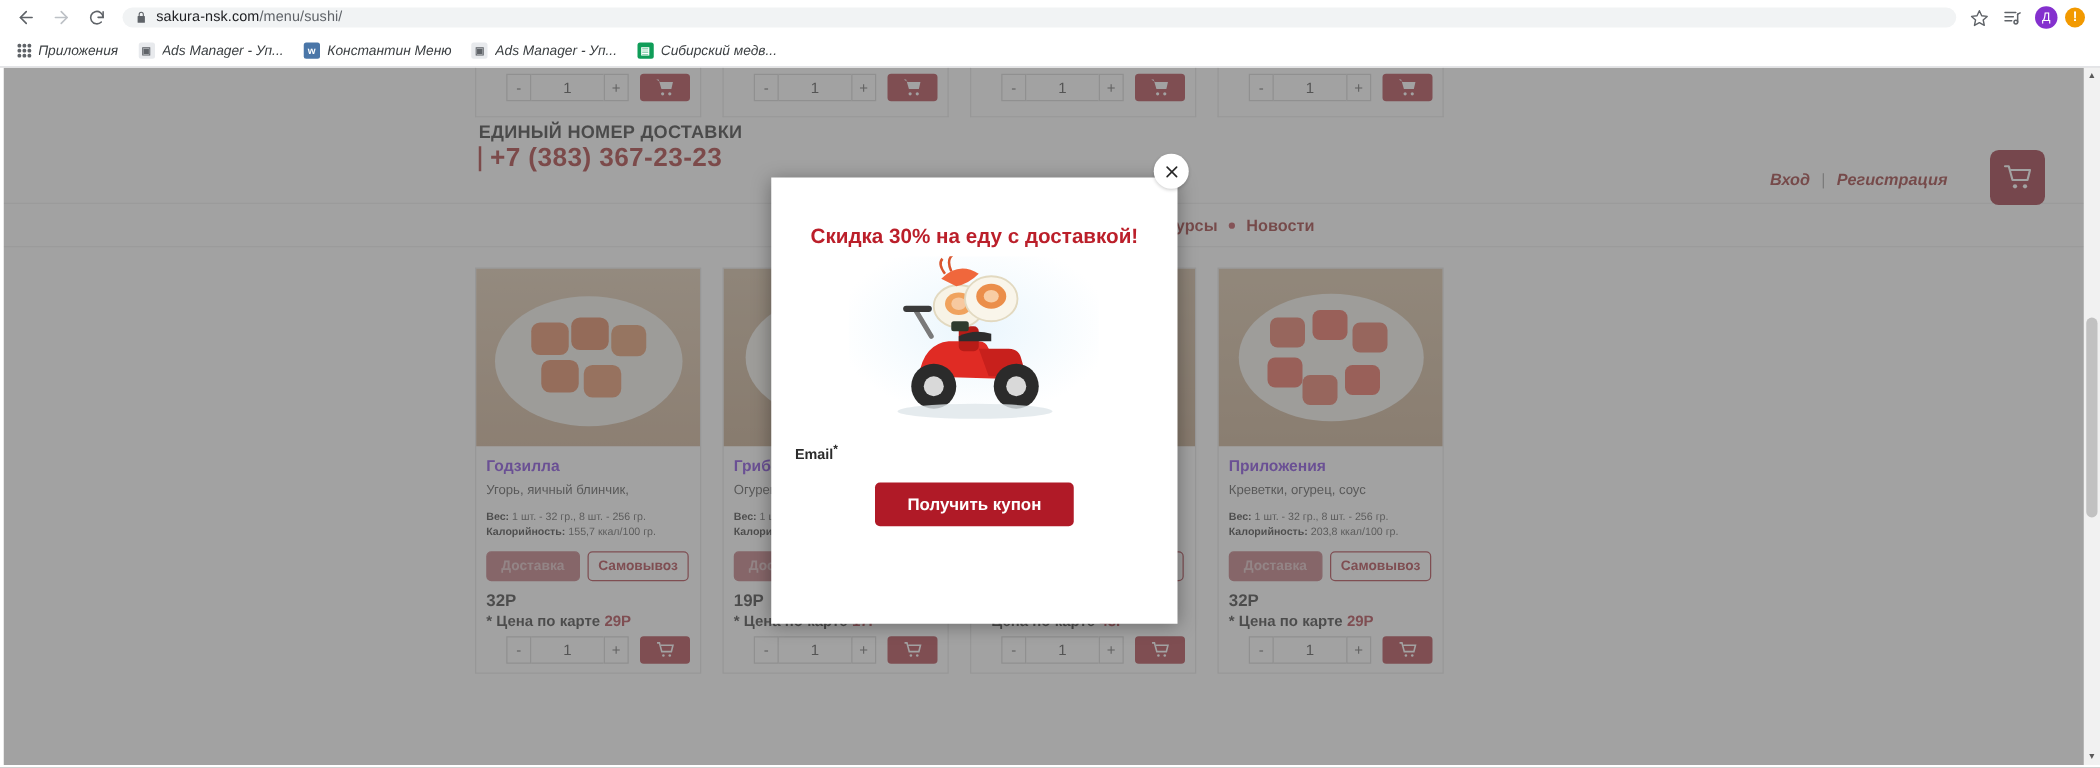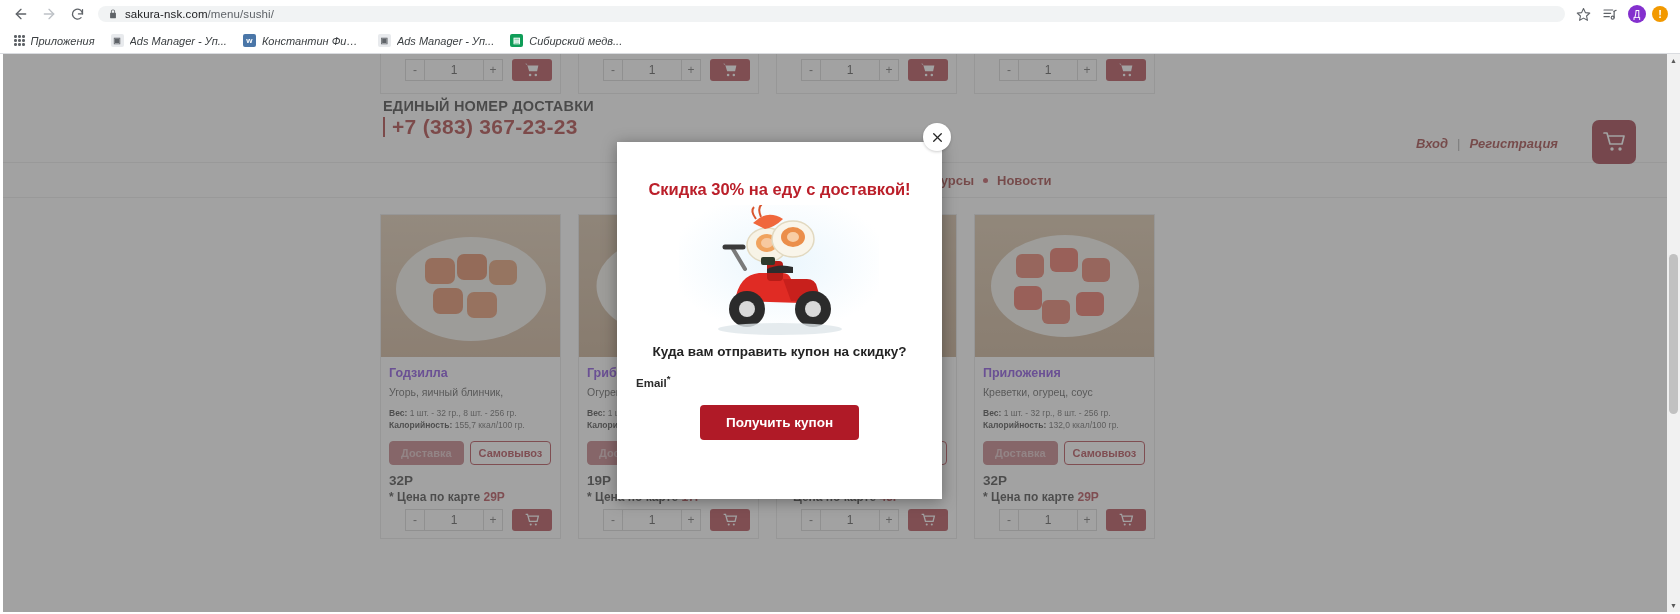--- a/index.html
+++ b/index.html
@@ -320,21 +320,21 @@
           <i></i>
         </span>
       <span class="bm-label">Приложения</span>
     </div>
     <div class="bm">
       <span class="bm-fav fav-ads">▣</span>
       <span class="bm-label">Ads Manager - Уп...</span>
     </div>
     <div class="bm">
       <span class="bm-fav fav-vk">ᴡ</span>
-      <span class="bm-label">Константин Филин</span>
+      <span class="bm-label">Константин Меню</span>
     </div>
     <div class="bm">
       <span class="bm-fav fav-ads">▣</span>
       <span class="bm-label">Ads Manager - Уп...</span>
     </div>
     <div class="bm">
       <span class="bm-fav fav-gs">▤</span>
       <span class="bm-label">Сибирский медв...</span>
     </div>
   </div>
@@ -568,21 +568,21 @@
               <div style="position:absolute;left:32px;top:52px;width:28px;height:24px;border-radius:6px;background:#e2614a;"></div>
               <div style="position:absolute;left:4px;top:38px;width:28px;height:24px;border-radius:6px;background:#e7533f;"></div>
               <div style="position:absolute;left:6px;top:6px;width:28px;height:24px;border-radius:6px;background:#e2614a;"></div>
             </div>
           </div>
           <div class="card-body">
             <div class="p-title">Приложения</div>
             <div class="p-desc">Креветки, огурец, соус</div>
             <div class="p-meta">
               <div><b>Вес:</b> <span>1 шт. - 32 гр., 8 шт. - 256 гр.</span></div>
-              <div><b>Калорийность:</b> <span>132,0 ккал/100 гр.</span></div>
+              <div><b>Калорийность:</b> <span>203,8 ккал/100 гр.</span></div>
             </div>
             <div class="p-btns">
               <div class="btn-deliv">Доставка</div>
               <div class="btn-pick">Самовывоз</div>
             </div>
             <div class="p-price">32Р</div>
             <div class="p-cardprice"><span style="color:#1f1f1f">* Цена по карте</span> <span>29Р</span></div>
             <div class="stepper">
               <div class="st-btn">-</div>
               <div class="st-qty">1</div>
@@ -647,21 +647,20 @@
         <path d="M136 18 q14 -14 30 -4 q-8 8 -18 10 z" fill="#f0673c"></path>
         <path d="M139 14 q-6 -8 -2 -12" stroke="#d9552e" stroke-width="2" fill="none"></path>
         <path d="M144 12 q-4 -9 1 -13" stroke="#d9552e" stroke-width="2" fill="none"></path>
 
         <rect x="144" y="52" width="14" height="8" rx="2" fill="#2f3b2c"></rect>
 
         <ellipse cx="163" cy="124" rx="62" ry="6" fill="#dfe6ea" opacity=".8"></ellipse>
       </svg>
     </div>
 
-    <div class="modal-sub">Куда вам отправить купон на скидку?</div>
 
     <div class="modal-form">
       <div class="f-label"><span>Email</span><sup>*</sup></div>
       <button class="f-submit">Получить купон</button>
     </div>
   </div>
 
   <div class="scrollbar">
     <div class="scroll-arrow" style="top:0;">▲</div>
     <div class="scroll-thumb"></div>

